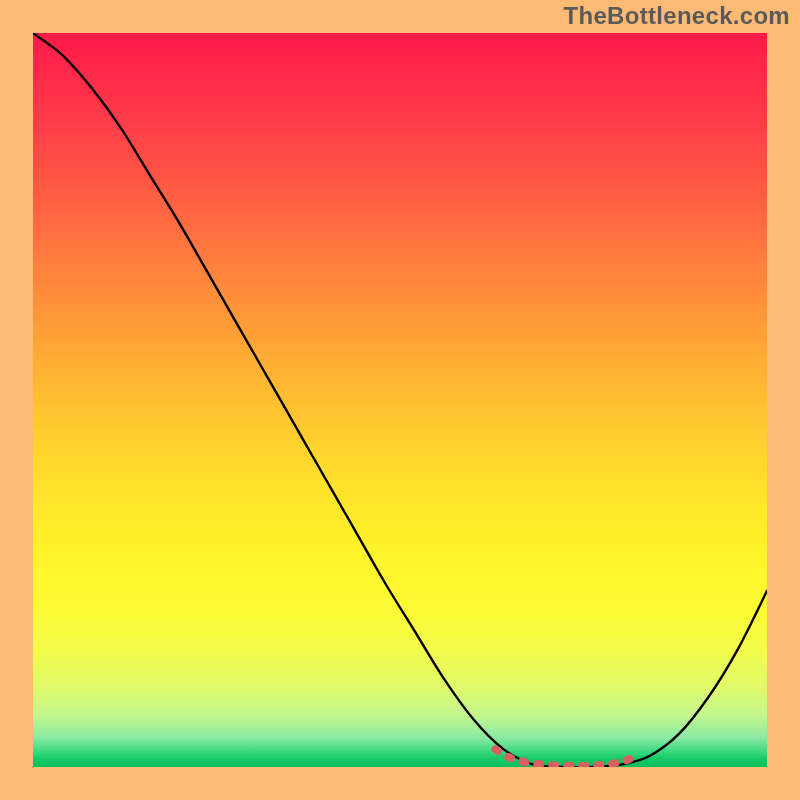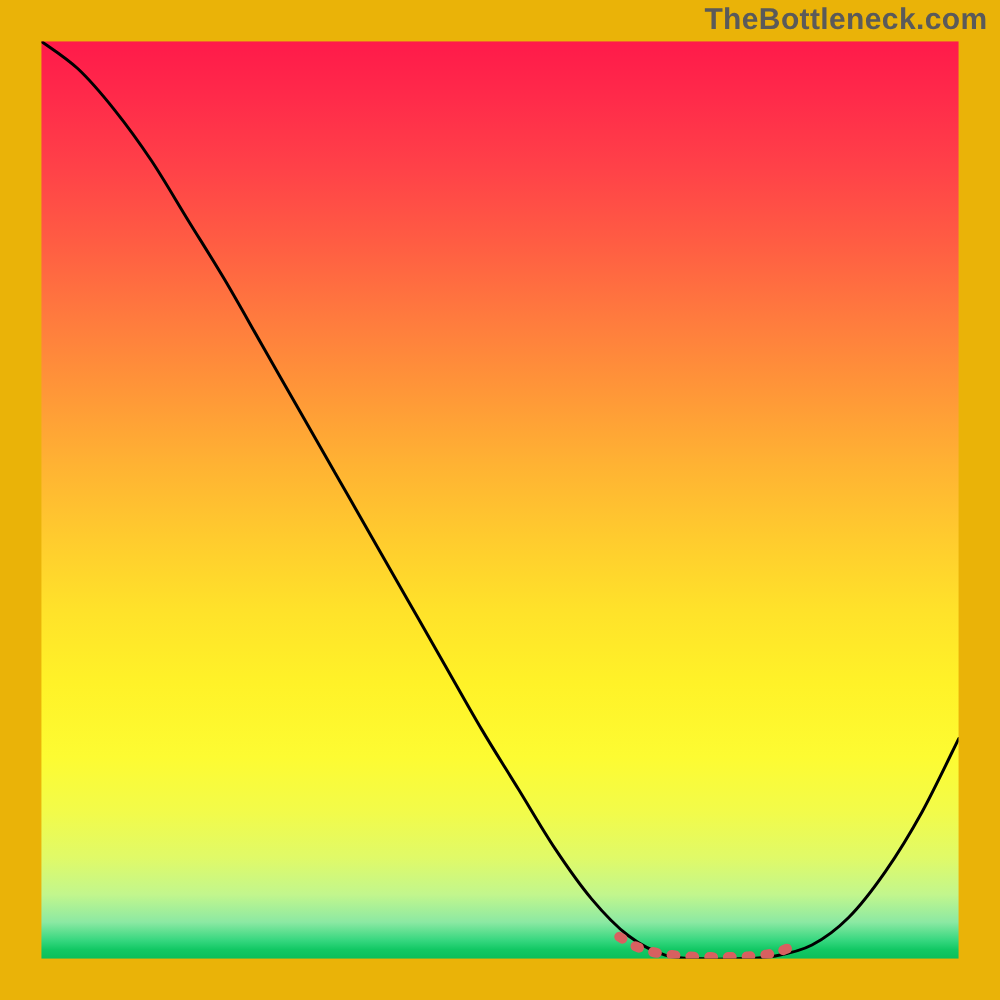--- a/index.html
+++ b/index.html
@@ -1,21 +1,21 @@
 <!DOCTYPE html>
 <html><head>
 <meta charset="utf-8">
 <style>
   * { margin: 0; padding: 0; box-sizing: border-box; }
   html, body { width: 800px; height: 800px; overflow: hidden; background: #000; }
   .container {
     position: relative;
     width: 800px;
     height: 800px;
-    background: #eab308;
+    background: #fdba74;
   }
   .watermark {
     position: absolute;
     top: 2px;
     right: 10px;
     color: #5a5a5a;
     font-family: Arial, Helvetica, sans-serif;
     font-size: 24px;
     font-weight: bold;
     letter-spacing: 0.3px;

